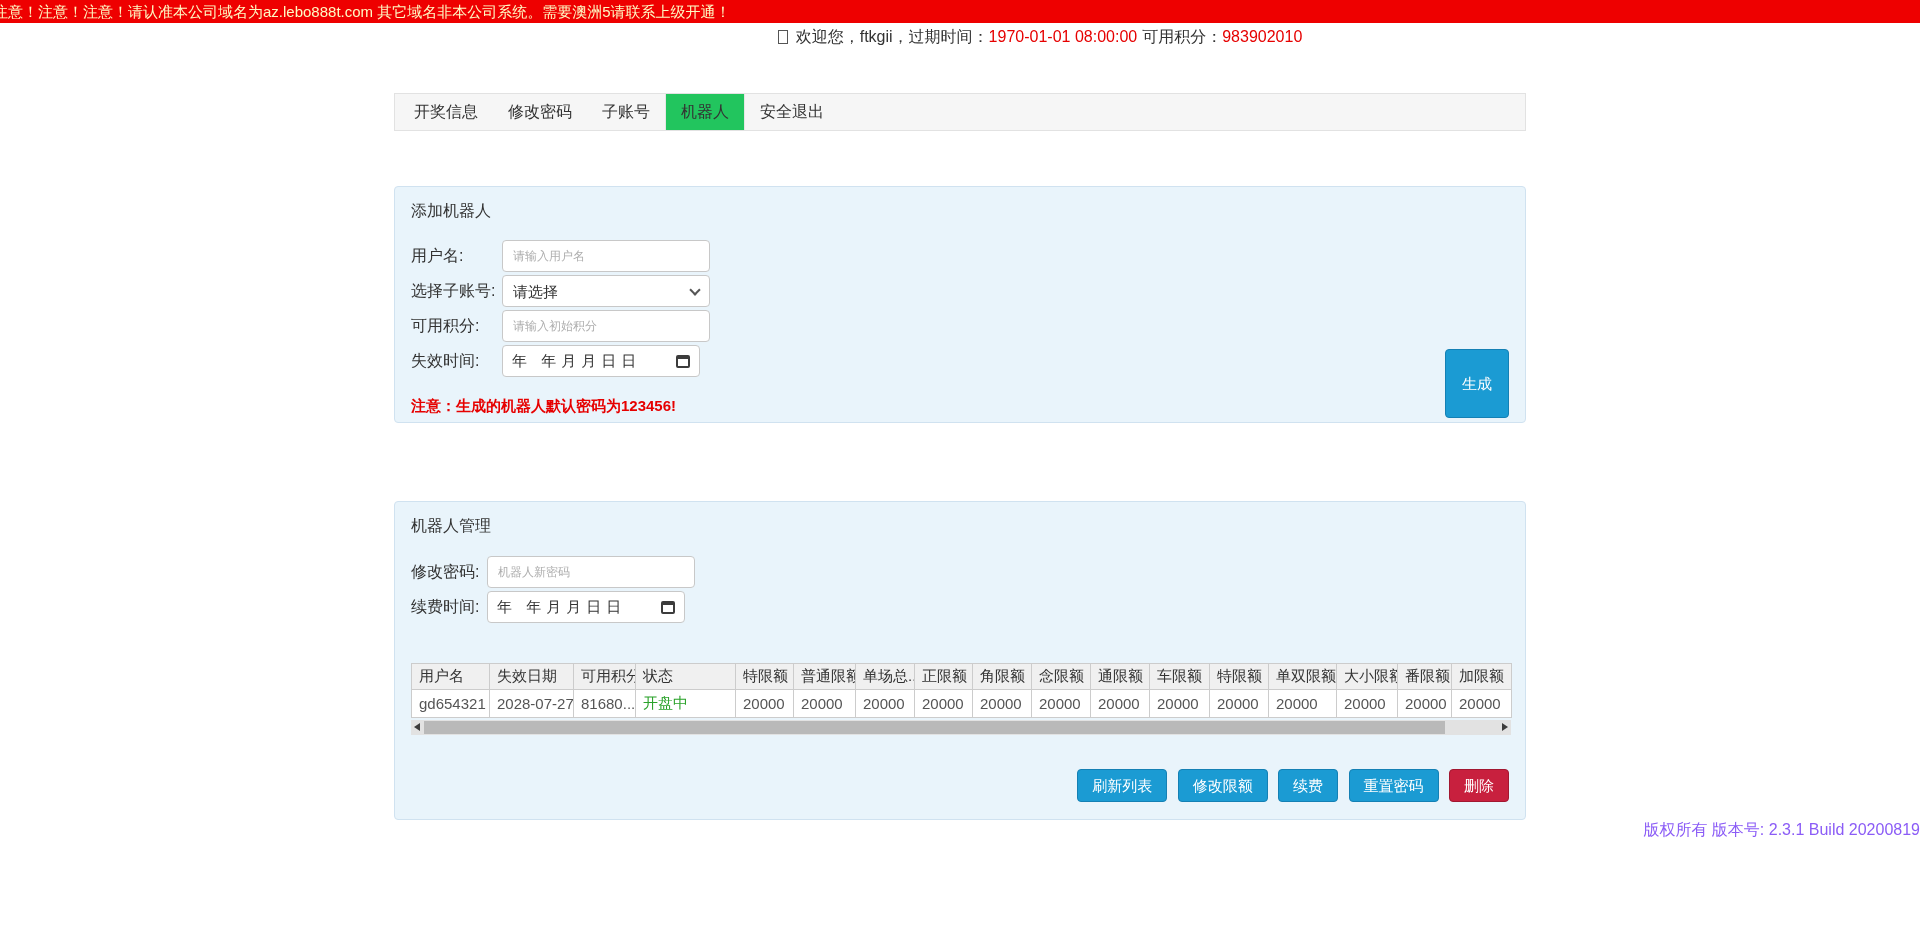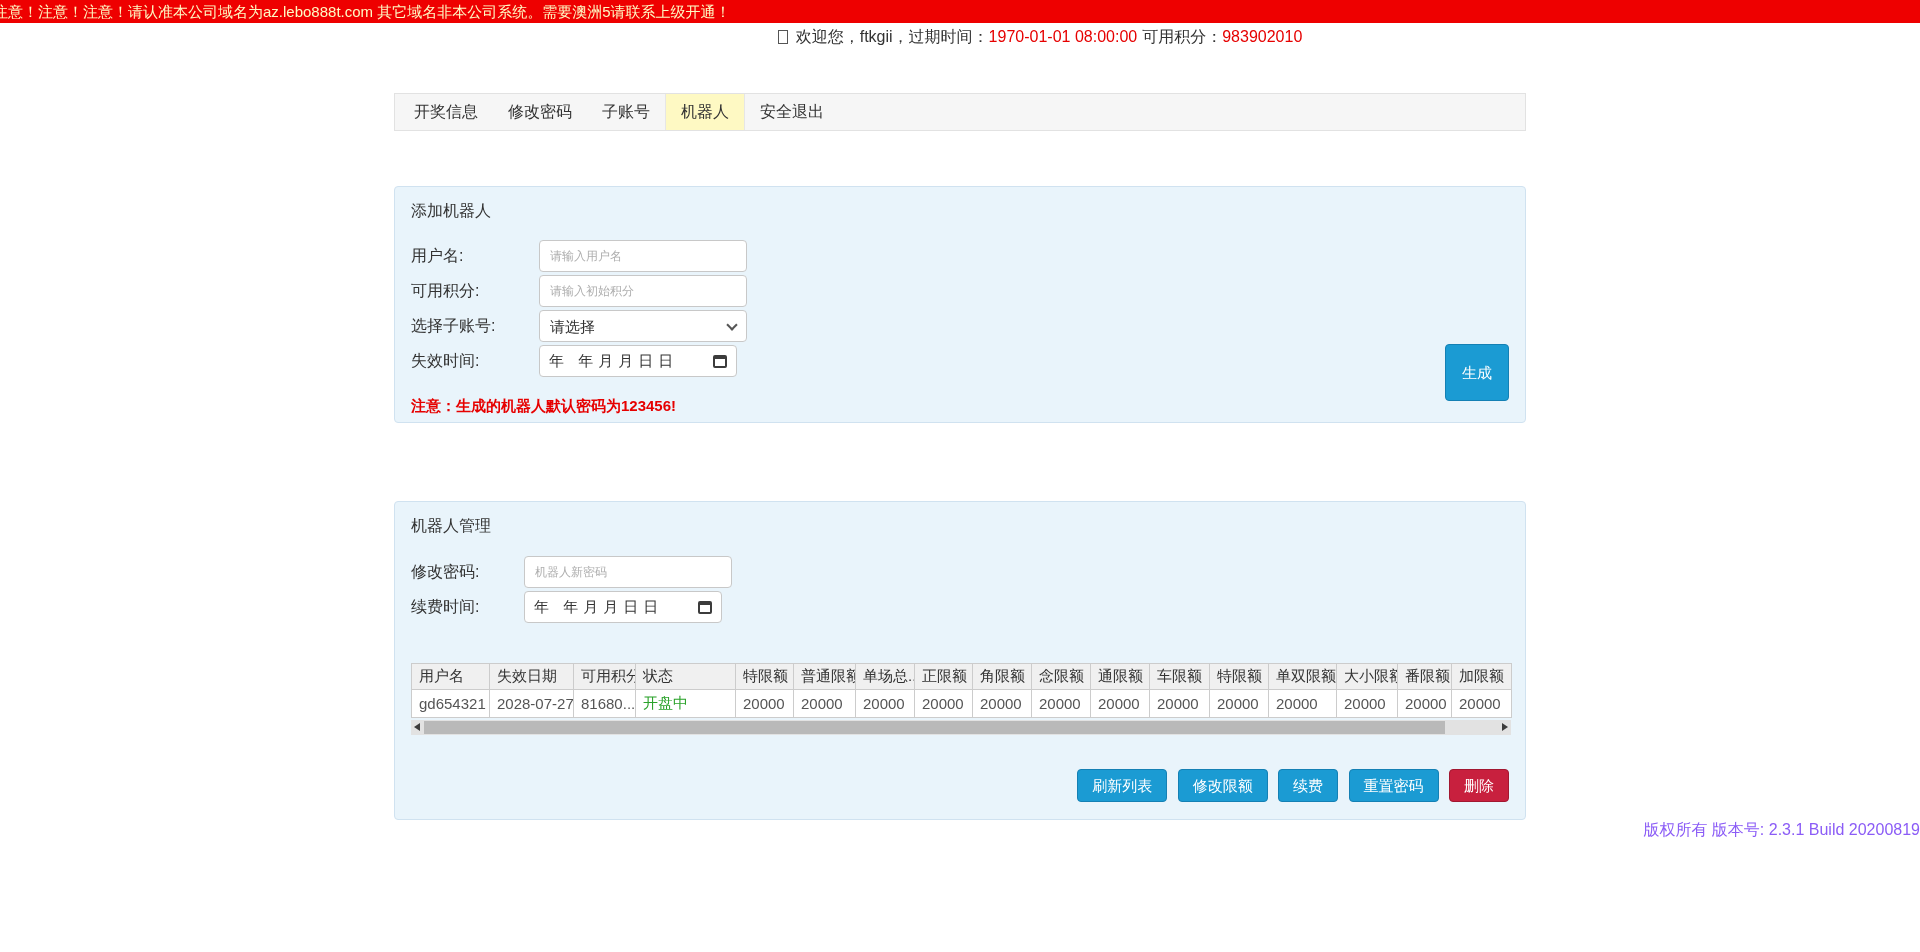--- a/index.html
+++ b/index.html
@@ -35,35 +35,35 @@
     margin-top: 46px; height: 38px;
     background: #f6f6f6; border: 1px solid #e2e2e2;
     display: flex; align-items: stretch;
     padding-left: 4px;
   }
   .tab {
     padding: 0 15px; line-height: 36px; font-size: 16px;
     color: #333; cursor: pointer; white-space: nowrap;
   }
   .tab.active {
-    background: #fef9c3;
+    background: #22c55e;
     border-left: 1px solid #e6e6e6; border-right: 1px solid #e6e6e6;
   }
   
   .panel {
     position: relative;
     background: #e9f4fb; border: 1px solid #d0e2f0;
     border-radius: 4px;
     padding: 14px 16px;
   }
   .panel-add { margin-top: 55px; height: 237px; }
   .panel-mgmt { margin-top: 78px; height: 319px; }
   .panel-title { font-size: 16px; color: #333; height: 20px; line-height: 20px; }
   .form { margin-top: 19px; }
-  .form-row { display: flex; align-items: center; margin-bottom: 3px; height: 32px; gap: 37px; }
+  .form-row { display: flex; align-items: center; margin-bottom: 3px; height: 32px; }
   .form-row .flabel { font-size: 16px; color: #333; display: inline-block; }
   .panel-add .flabel { width: 91px; }
   .panel-mgmt .flabel { width: 76px; }
   .txt-input {
     width: 208px; height: 32px; padding: 0 10px;
     border: 1px solid #c8c8c8; border-radius: 4px;
     font-size: 12px; color: #333; background: #fff;
     font-family: inherit; outline: none;
   }
   .txt-input::placeholder { color: #aeaeae; }
@@ -92,21 +92,21 @@
     border: 2px solid #3c3c3c; border-top-width: 4px; border-radius: 2px;
   }
   .note-red { margin-top: 20px; font-size: 15px; color: #e60000; font-weight: bold; }
   .btn {
     display: inline-block; border-radius: 4px; color: #fff;
     font-size: 15px; padding: 7px 14px; cursor: pointer;
     font-family: inherit; border: 1px solid transparent; line-height: 17px;
   }
   .btn-blue { background: #1b9bd3; border-color: #1480b4; }
   .btn-red  { background: #c8203e; border-color: #a21730; }
-  .gen-btn { position: absolute; right: 16px; bottom: 21px; padding: 19px 16px; }
+  .gen-btn { position: absolute; right: 16px; bottom: 4px; padding: 25px 16px; }
   
   .tbl-wrap { margin-top: 40px; }
   table.robots { width: 1100px; border-collapse: collapse; table-layout: fixed; background: #0ea5e9; }
   table.robots th {
     background: #f0f0f0; border: 1px solid #cccccc;
     font-weight: 400; font-size: 15px; color: #333;
     text-align: left; padding: 3px 7px; height: 26px;
     white-space: nowrap; overflow: hidden;
   }
   table.robots td {
@@ -154,31 +154,31 @@
   </div>
 
   <div class="panel panel-add">
     <div class="panel-title">添加机器人</div>
     <div class="form">
       <div class="form-row">
         <span class="flabel">用户名:</span>
         <input class="txt-input" type="text" placeholder="请输入用户名" style="">
       </div>
       <div class="form-row">
-        <span class="flabel">可用积分:</span>
-        <input class="txt-input" type="text" placeholder="请输入初始积分" style="">
-      </div>
-      <div class="form-row">
         <span class="flabel">选择子账号:</span>
         <span class="select-wrap">
           <select>
             <option>请选择</option>
           </select>
           <span class="chev"></span>
         </span>
+      </div>
+      <div class="form-row">
+        <span class="flabel">可用积分:</span>
+        <input class="txt-input" type="text" placeholder="请输入初始积分" style="">
       </div>
       <div class="form-row">
         <span class="flabel">失效时间:</span>
         <div class="date-input">
           <span class="dtext">年 年月月日日</span>
           <span class="cal-icon"></span>
         </div>
       </div>
       <div class="note-red">注意：生成的机器人默认密码为123456!</div>
     </div>

